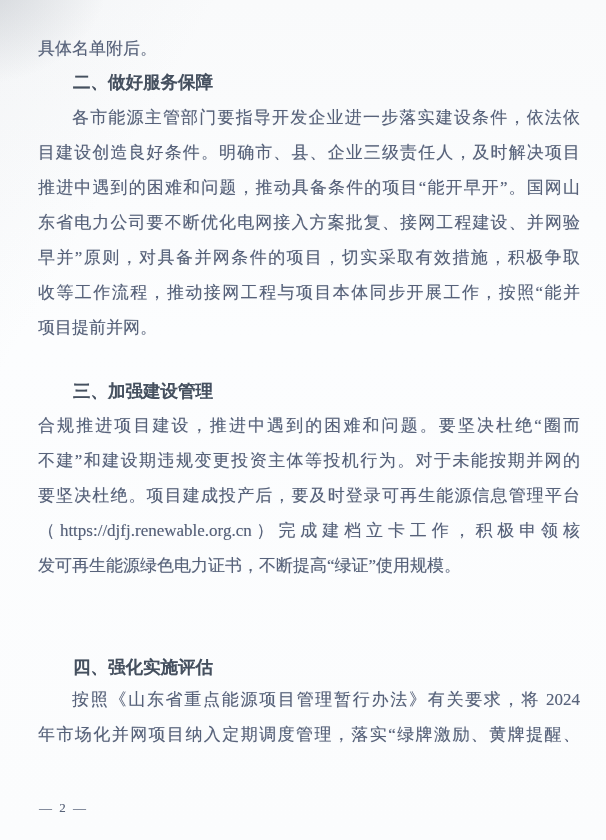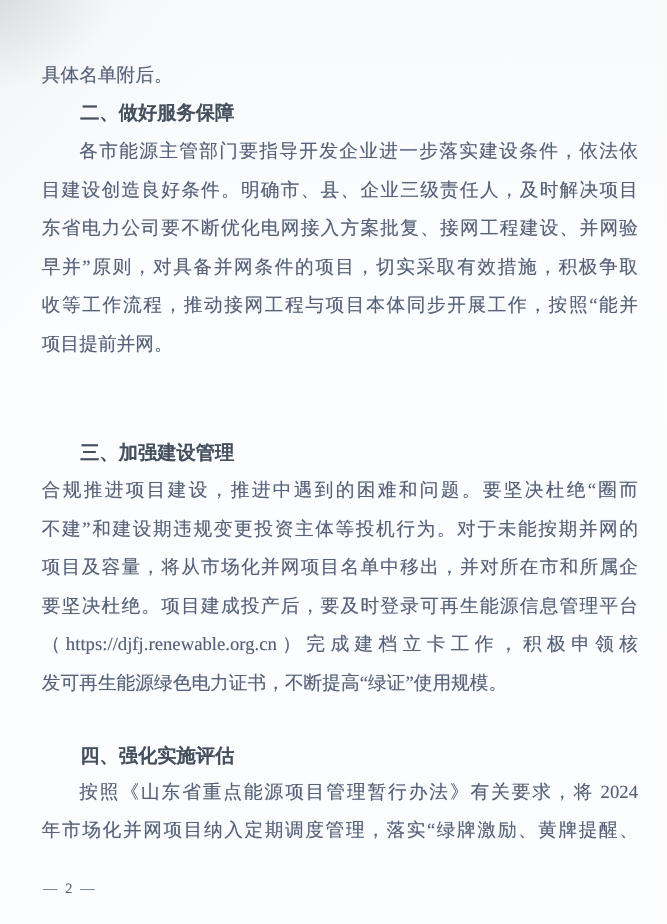--- a/index.html
+++ b/index.html
@@ -17,21 +17,21 @@
     font-family: "Liberation Serif", "DejaVu Serif", serif;
   }
   .vignette {
     position: absolute;
     inset: 0;
     pointer-events: none;
     background:
       radial-gradient(190px 150px at -25px -20px, rgba(120,128,140,0.28), rgba(120,128,140,0) 70%),
       linear-gradient(120deg, rgba(190,196,204,0.10) 0%, rgba(255,255,255,0) 20%);
   }
-  .abs { position: absolute; left: 38px; width: 542px; margin-top: 20px; }
+  .abs { position: absolute; left: 38px; width: 542px; }
   .line {
     height: 35px;
     line-height: 35px;
     font-size: 17px;
     color: #57627a;
     text-align: justify;
     text-align-last: justify;
     text-shadow: 0 0 0.7px rgba(88,99,122,0.45);
     overflow: hidden;
     white-space: nowrap;
@@ -65,32 +65,32 @@
 <div class="page">
   <div class="vignette"></div>
 
   <div class="abs line end" style="top:31px">具体名单附后。</div>
 
   <div class="abs heading" style="top:65px">二、做好服务保障</div>
 
   <div class="abs" style="top:100px">
     <div class="line ind">各市能源主管部门要指导开发企业进一步落实建设条件，依法依</div>
     <div class="line">目建设创造良好条件。明确市、县、企业三级责任人，及时解决项目</div>
+    <div class="line">推进中遇到的困难和问题，推动具备条件的项目“能开早开”。国网山</div>
     <div class="line">东省电力公司要不断优化电网接入方案批复、接网工程建设、并网验</div>
     <div class="line">早并”原则，对具备并网条件的项目，切实采取有效措施，积极争取</div>
     <div class="line">收等工作流程，推动接网工程与项目本体同步开展工作，按照“能并</div>
     <div class="line end">项目提前并网。</div>
   </div>
 
   <div class="abs heading" style="top:374px">三、加强建设管理</div>
 
   <div class="abs" style="top:408px">
     <div class="line">合规推进项目建设，推进中遇到的困难和问题。要坚决杜绝“圈而</div>
     <div class="line">不建”和建设期违规变更投资主体等投机行为。对于未能按期并网的</div>
-    <div class="line">项目及容量，将从市场化并网项目名单中移出，并对所在市和所属企</div>
     <div class="line">要坚决杜绝。项目建成投产后，要及时登录可再生能源信息管理平台</div>
     <div class="line">（https://djfj.renewable.org.cn）完成建档立卡工作，积极申领核</div>
     <div class="line end">发可再生能源绿色电力证书，不断提高“绿证”使用规模。</div>
   </div>
 
   <div class="abs heading" style="top:650px">四、强化实施评估</div>
 
   <div class="abs" style="top:682px">
     <div class="line ind">按照《山东省重点能源项目管理暂行办法》有关要求，将 2024</div>
     <div class="line">年市场化并网项目纳入定期调度管理，落实“绿牌激励、黄牌提醒、</div>

